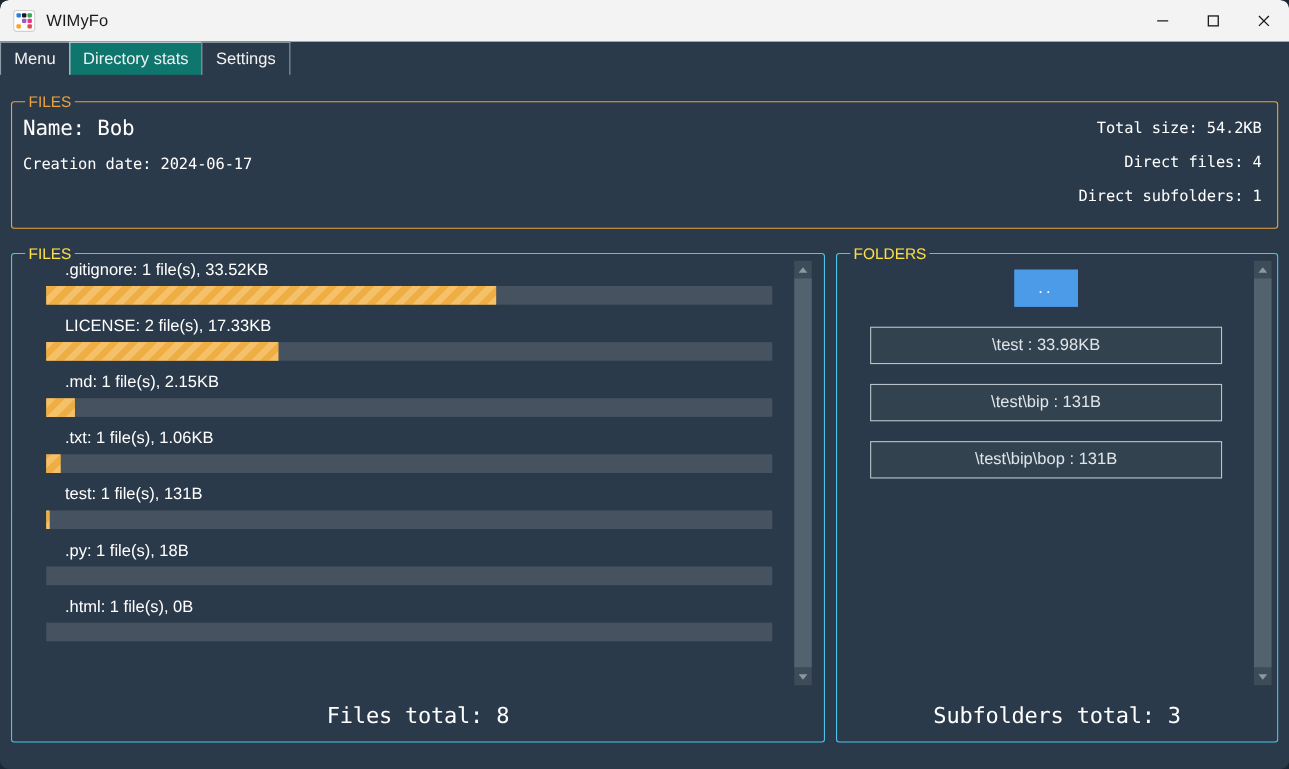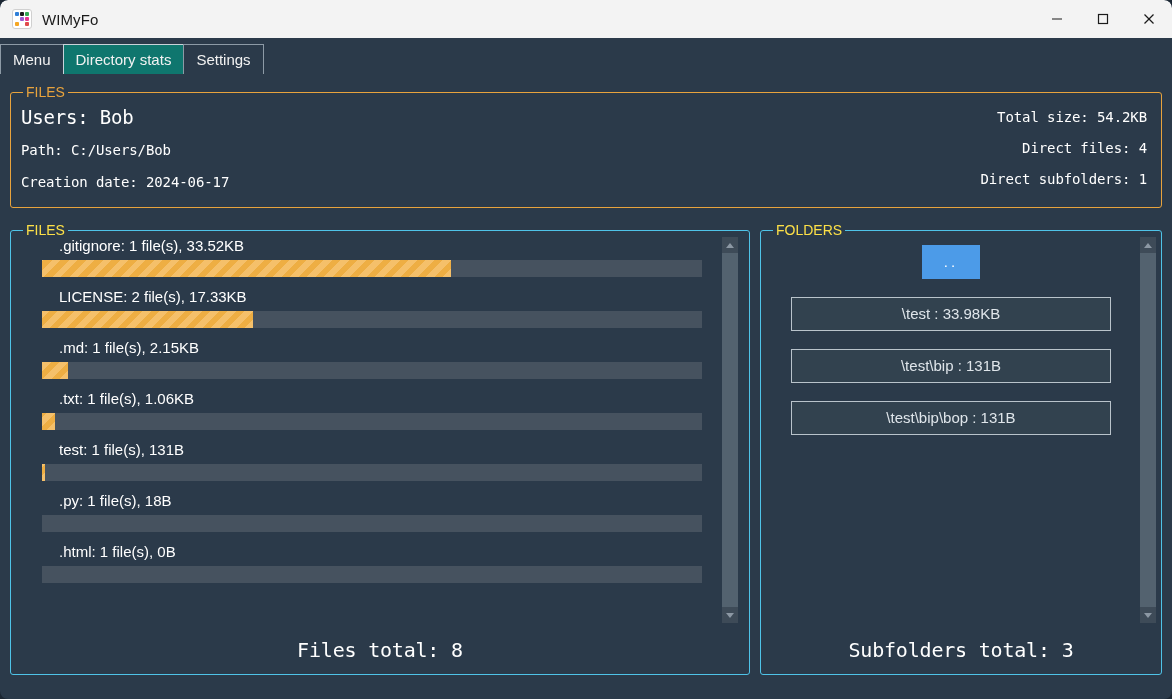--- a/index.html
+++ b/index.html
@@ -89,21 +89,20 @@
   .win-btn svg { display: block; }
 
   
   .tabbar {
     position: absolute;
     left: 0; top: 38px;
     width: 1172px;
     height: 36px;
     background: #2b3a4a;
     display: flex;
-    align-items: flex-end;
   }
   .tab {
     height: 30px;
     padding: 0 12px;
     display: flex;
     align-items: center;
     justify-content: center;
     color: #f2f2f2;
     font-size: 15px;
     border: 1px solid #8d9aa6;
@@ -374,22 +373,21 @@
       <span>Directory stats</span>
     </div>
     <div class="tab">
       <span>Settings</span>
     </div>
   </div>
 
   <div class="groupbox" id="main-box">
     <div class="gb-title">FILES</div>
     <div class="main-left">
-      <div class="mono name-line">Users: Bob</div>
-      <div class="mono path-line">Path: C:/Users/Bob</div>
+      <div class="mono name-line">Name: Bob</div>
       <div class="mono date-line">Creation date: 2024-06-17</div>
     </div>
     <div class="main-right">
       <div class="mono stat-line">Total size: 54.2KB</div>
       <div class="mono stat-line">Direct files: 4</div>
       <div class="mono stat-line">Direct subfolders: 1</div>
     </div>
   </div>
 
   <div class="groupbox cyan" id="files-box">

